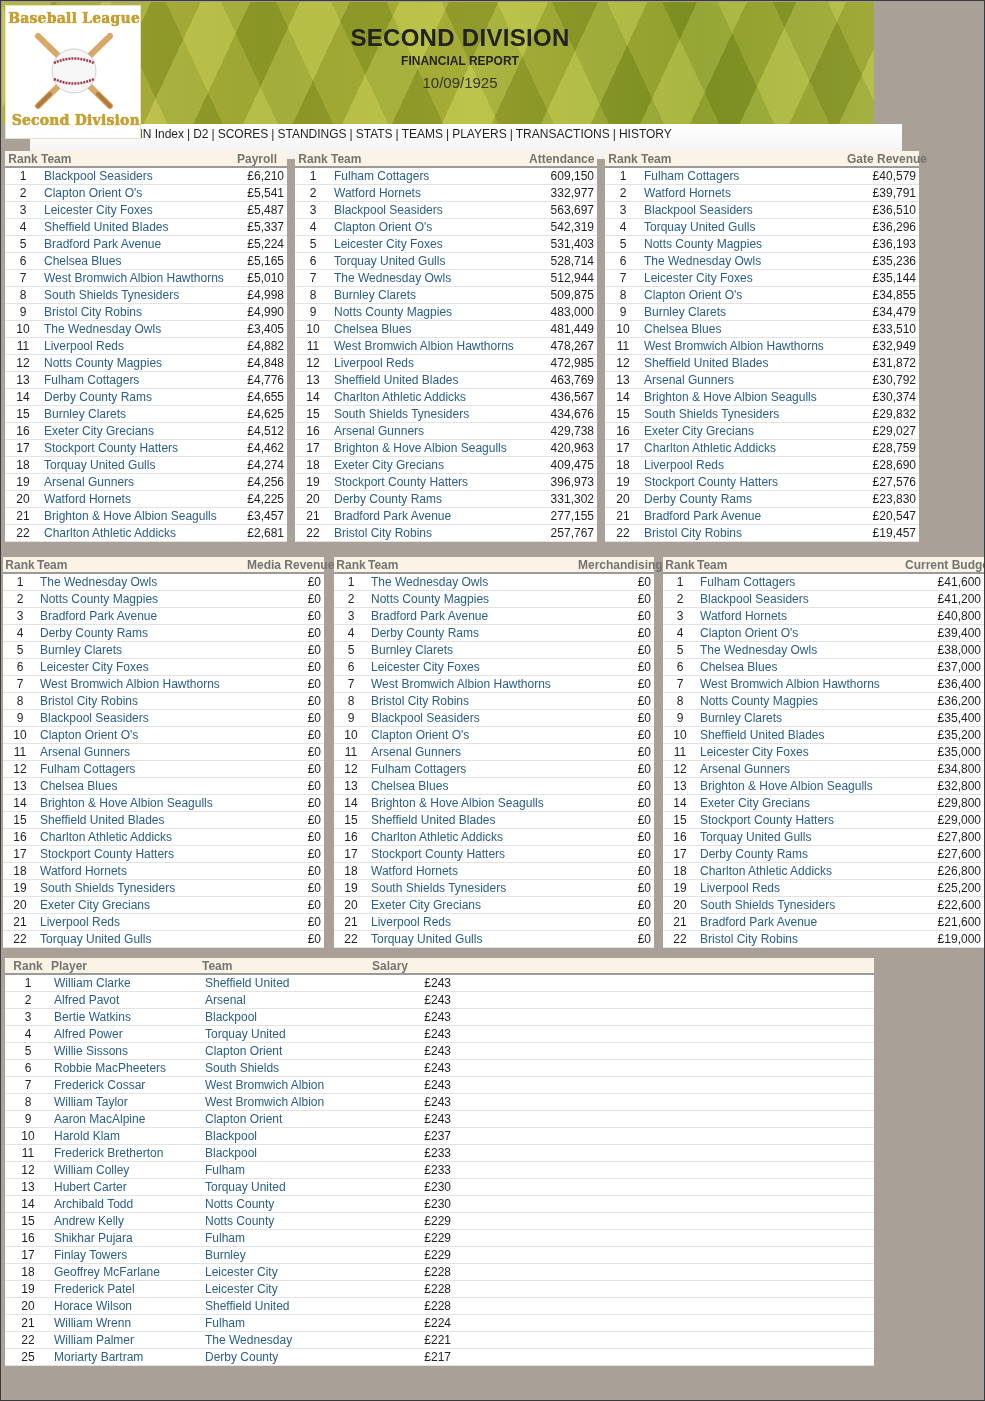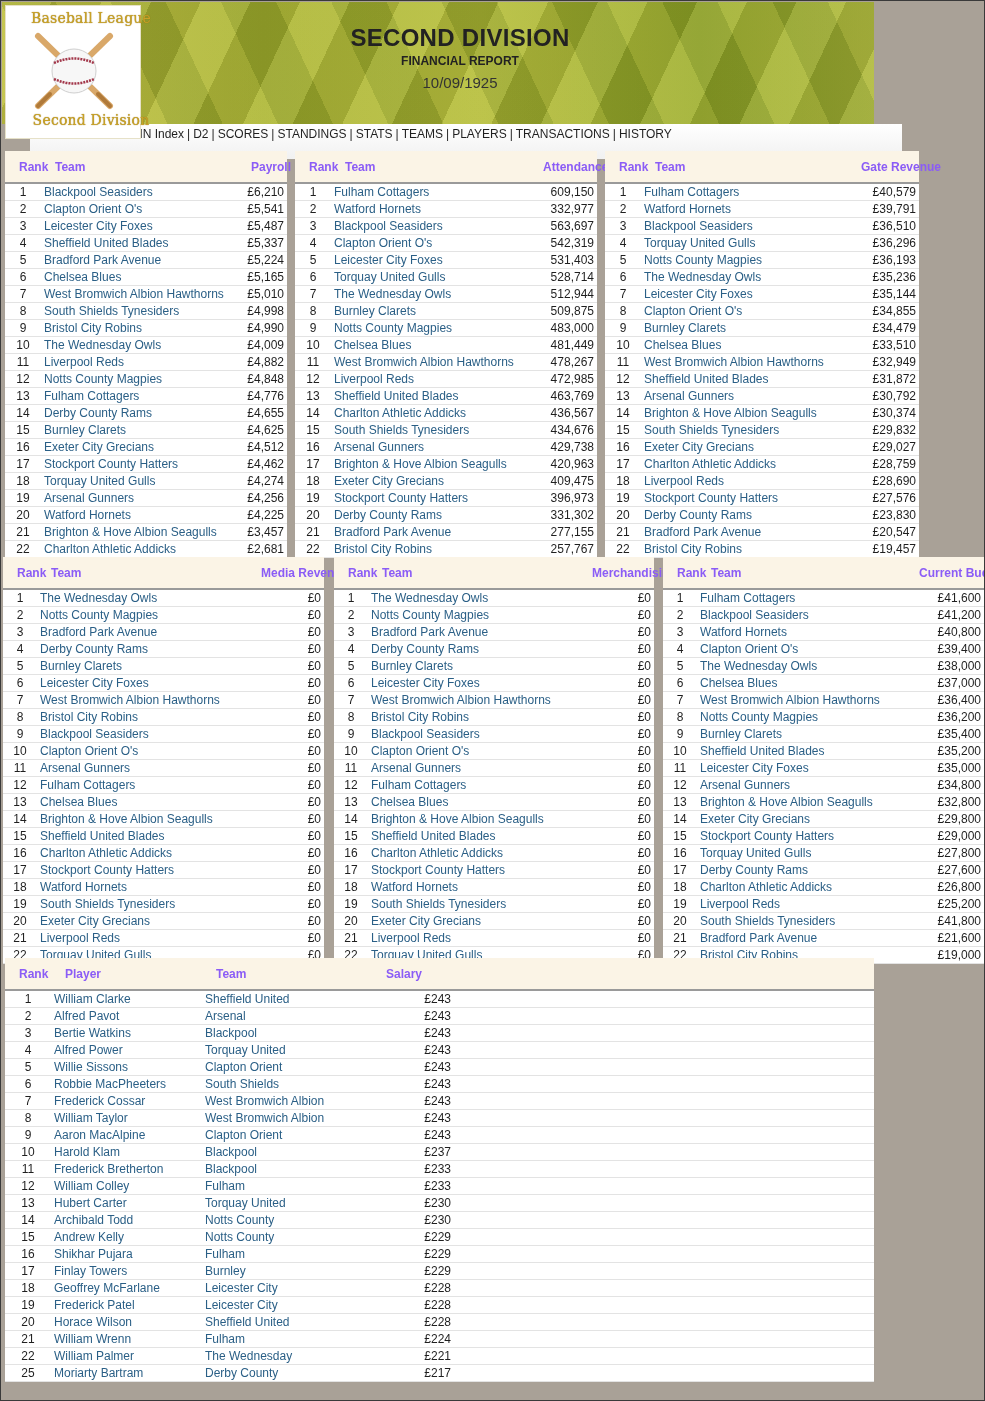--- a/index.html
+++ b/index.html
@@ -20,22 +20,22 @@
       repeating-linear-gradient(65deg, rgba(255,255,140,0.10) 0px, rgba(255,255,140,0.10) 50px, rgba(0,40,0,0.08) 50px, rgba(0,40,0,0.08) 100px),
       linear-gradient(90deg, #b5b63a 0%, #9faa2c 30%, #a9b232 55%, #8fa226 80%, #a2ae34 100%);
   }
   #logo {
     position: absolute; left: 4px; top: 4px; width: 136px; height: 134px;
     background: #ffffff;
     border: 1px solid #e6e1c8;
     z-index: 2;
   }
   #logo .logo-line {
-    position: absolute; left: 18px; width: 100%; text-align: center;
-    font-family: "DejaVu Serif", serif; font-weight: normal;
+    position: absolute; left: 0; width: 100%; text-align: right;
+    font-family: "DejaVu Serif", serif; font-weight: bold;
     color: #c9a227; font-size: 14px; letter-spacing: 0.2px;
     text-shadow: 0 0 1px #8a6b10;
   }
   #logo .l1 { top: 4px; }
   #logo .l2 { top: 106px; }
   #logo svg { position: absolute; left: 24px; top: 24px; }
   #title-block { position: absolute; left: 330px; top: 22px; width: 256px; text-align: center; }
   #title { font-size: 24px; font-weight: bold; color: #222; letter-spacing: 0.3px; }
   #subtitle { font-size: 12px; font-weight: bold; color: #222; margin-top: 2px; }
   #date { font-size: 15px; color: #333; margin-top: 6px; }
@@ -51,25 +51,25 @@
   
   .tbl {
     position: absolute;
     background: #ffffff;
     border-collapse: collapse;
     table-layout: fixed;
     font-size: 12px;
   }
   .tbl th {
     background: #fbf4e6;
-    color: #8b5cf6;
+    color: #737373;
     font-weight: bold;
-    height: 32px;
+    height: 16px;
     border-bottom: 2px solid #9a9a9a;
-    padding: 0 14px;
+    padding: 0 0;
     text-align: left;
     white-space: nowrap;
   }
   .tbl th.r, .tbl td.r { text-align: left; }
   .tbl th.c, .tbl td.c { text-align: center; }
   .tbl td {
     height: 17px;
     border-bottom: 1px solid #e3e3e3;
     padding: 0 3px;
     white-space: nowrap;
@@ -164,21 +164,21 @@
         <td class="val">£4,998</td>
       </tr>
       <tr>
         <td class="rank">9</td>
         <td class="team"><a href="#">Bristol City Robins</a></td>
         <td class="val">£4,990</td>
       </tr>
       <tr>
         <td class="rank">10</td>
         <td class="team"><a href="#">The Wednesday Owls</a></td>
-        <td class="val">£4,009</td>
+        <td class="val">£3,405</td>
       </tr>
       <tr>
         <td class="rank">11</td>
         <td class="team"><a href="#">Liverpool Reds</a></td>
         <td class="val">£4,882</td>
       </tr>
       <tr>
         <td class="rank">12</td>
         <td class="team"><a href="#">Notts County Magpies</a></td>
         <td class="val">£4,848</td>
@@ -849,21 +849,21 @@
         <td class="val">£26,800</td>
       </tr>
       <tr>
         <td class="rank">19</td>
         <td class="team"><a href="#">Liverpool Reds</a></td>
         <td class="val">£25,200</td>
       </tr>
       <tr>
         <td class="rank">20</td>
         <td class="team"><a href="#">South Shields Tynesiders</a></td>
-        <td class="val">£41,800</td>
+        <td class="val">£22,600</td>
       </tr>
       <tr>
         <td class="rank">21</td>
         <td class="team"><a href="#">Bradford Park Avenue</a></td>
         <td class="val">£21,600</td>
       </tr>
       <tr>
         <td class="rank">22</td>
         <td class="team"><a href="#">Bristol City Robins</a></td>
         <td class="val">£19,000</td>

